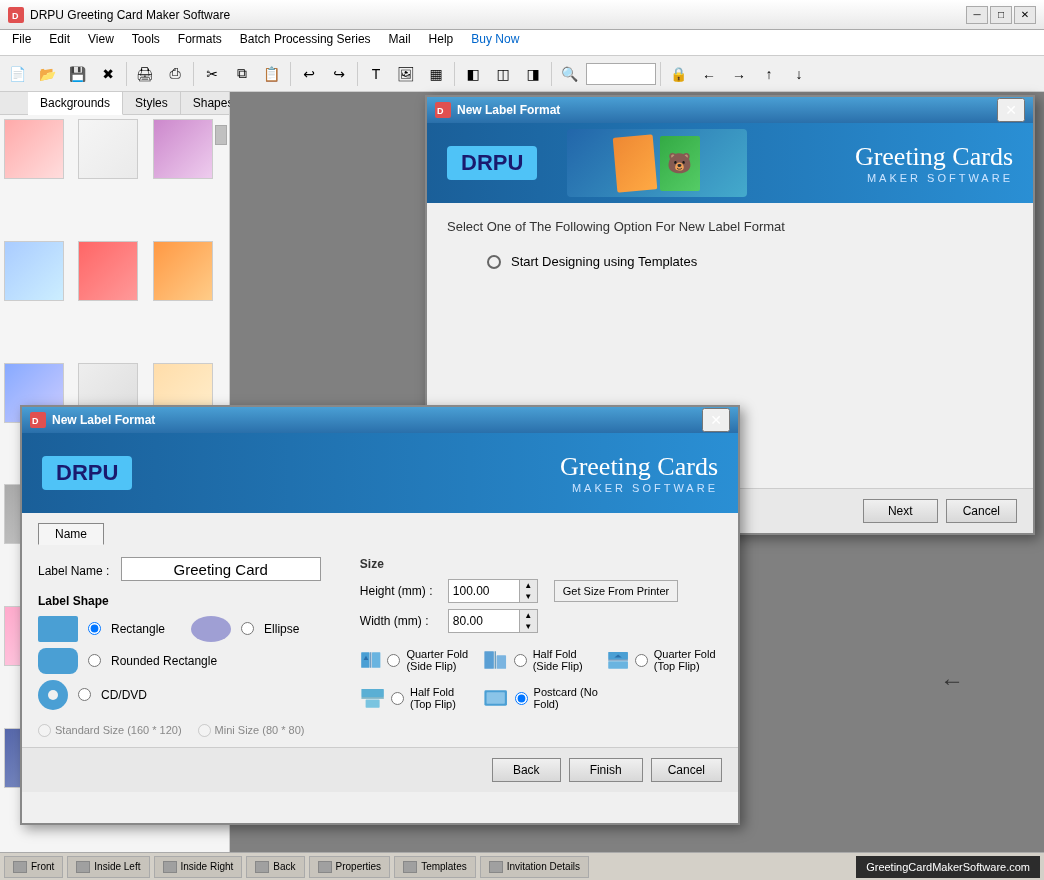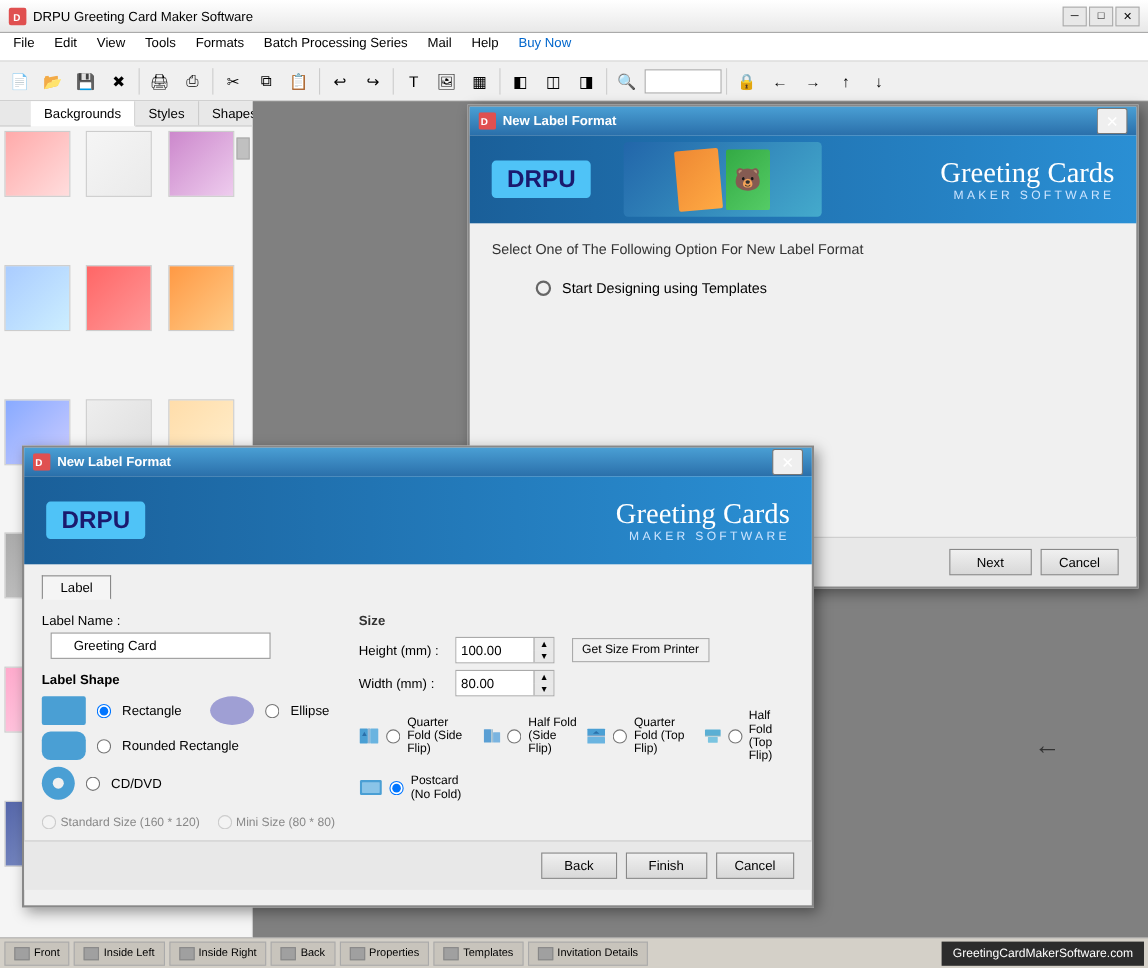--- a/index.html
+++ b/index.html
@@ -74,21 +74,21 @@
     .radio-circle.selected::after { content: ''; position: absolute; width: 6px; height: 6px; background: #0066cc; border-radius: 50%; top: 2px; left: 2px; }
     .btn-next { background: linear-gradient(to bottom, #f0f0f0, #d8d8d8); border: 1px solid #888; padding: 4px 24px; cursor: pointer; font-size: 12px; }
     .btn-cancel { background: linear-gradient(to bottom, #f0f0f0, #d8d8d8); border: 1px solid #888; padding: 4px 16px; cursor: pointer; font-size: 12px; }
     .option-highlight { border: 2px solid #4a9fd4; background: #e8f4ff; border-radius: 4px; padding: 6px 12px; }
 
     
     .d2-form { display: flex; gap: 20px; }
     .d2-left { flex: 1; }
     .d2-right { flex: 1.2; }
     .form-group { margin-bottom: 12px; }
-    .form-input { width: 100%; height: 24px; border: 1px solid #999; padding: 2px 20px; font-size: 12px; }
+    .form-input { width: 100%; height: 24px; border: 1px solid #999; padding: 2px 6px; font-size: 15px; text-align: center; }
     .tab-container { margin-bottom: 12px; }
     .form-tab { display: inline-block; padding: 3px 16px; border: 1px solid #888; border-bottom: none; background: #e8e8e8; cursor: pointer; font-size: 12px; }
     .form-tab.active { background: #f5f5f5; border-bottom: 1px solid #f5f5f5; }
 
     .shape-section { margin-top: 4px; }
     .shape-title { font-size: 12px; font-weight: bold; margin-bottom: 8px; }
     .shape-options { display: flex; flex-direction: column; gap: 6px; }
     .shape-row { display: flex; align-items: center; gap: 10px; }
     .shape-icon { display: inline-block; }
     .rect-icon { width: 40px; height: 26px; background: #4a9fd4; border-radius: 2px; }
@@ -102,21 +102,21 @@
     .size-row { display: flex; align-items: center; gap: 8px; margin-bottom: 6px; }
     .size-label { font-size: 12px; width: 80px; }
     .size-input-wrap { display: flex; align-items: center; border: 1px solid #aaa; width: 90px; }
     .size-input { width: 70px; height: 22px; border: none; padding: 2px 4px; font-size: 12px; outline: none; }
     .spinner { display: flex; flex-direction: column; width: 18px; }
     .spin-btn { height: 11px; background: #e8e8e8; border-left: 1px solid #aaa; cursor: pointer; display: flex; align-items: center; justify-content: center; font-size: 8px; }
     .get-size-btn { padding: 4px 8px; background: #f0f0f0; border: 1px solid #aaa; cursor: pointer; font-size: 11px; }
 
     .fold-section { }
     .fold-title { font-size: 12px; font-weight: bold; margin-bottom: 8px; }
-    .fold-grid { display: grid; grid-template-columns: 1fr 1fr 1fr 1fr; gap: 8px; }
+    .fold-grid { display: grid; grid-template-columns: 1fr 1fr 1fr; gap: 8px; }
     .fold-option { display: flex; align-items: center; gap: 6px; font-size: 11px; }
 
     .size-options-row { display: flex; gap: 16px; margin-top: 8px; }
     .size-opt { display: flex; align-items: center; gap: 4px; font-size: 11px; color: #888; }
 
     .d2-footer { display: flex; justify-content: flex-end; gap: 8px; padding: 10px 16px; border-top: 1px solid #ccc; background: #e8e8e8; }
     .btn-back { background: linear-gradient(to bottom, #f0f0f0, #d8d8d8); border: 1px solid #888; padding: 4px 20px; cursor: pointer; font-size: 12px; }
     .btn-finish { background: linear-gradient(to bottom, #f0f0f0, #d8d8d8); border: 1px solid #888; padding: 4px 20px; cursor: pointer; font-size: 12px; }
 
     
@@ -336,21 +336,21 @@
     <div class="banner-drpu">DRPU</div>
     <div class="banner-title" style="margin-left:auto;">
       <div class="banner-title-main">Greeting Cards</div>
       <div class="banner-title-sub">MAKER  SOFTWARE</div>
     </div>
   </div>
 
   <div style="padding: 10px 16px;">
 
     <div class="tab-container">
-      <div class="form-tab active">Label</div>
+      <div class="form-tab active">Name</div>
     </div>
 
     <div class="d2-form">
 
       <div class="d2-left">
         <div class="form-group">
           <span style="font-size:12px;display:inline-block;margin-bottom:4px;">Label Name :</span>
           <input type="text" class="form-input" style="width: 200px; margin-left: 8px;" value="Greeting Card">
         </div>
 

